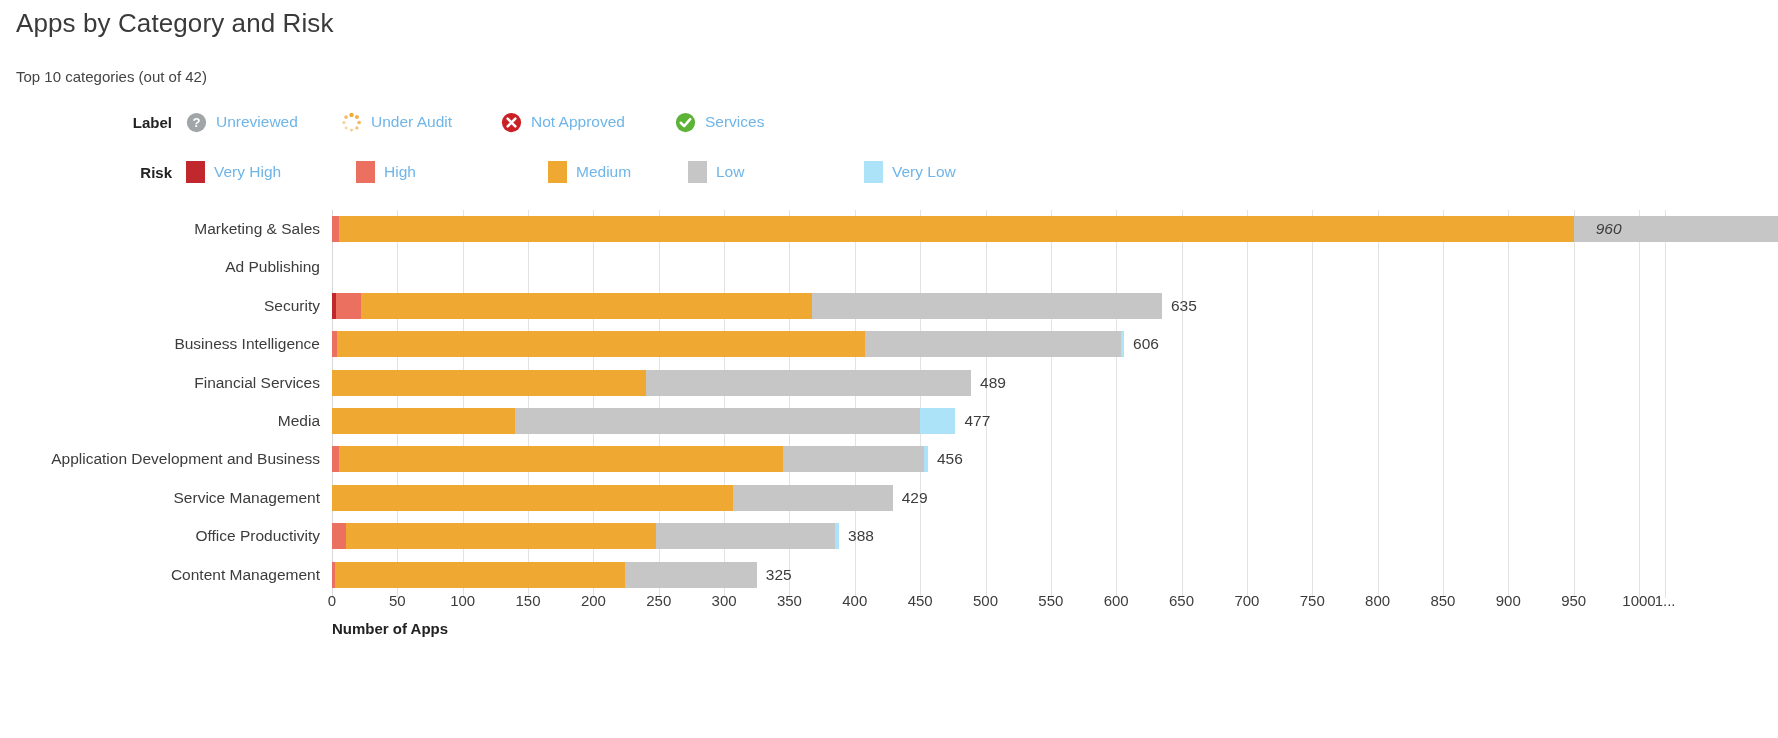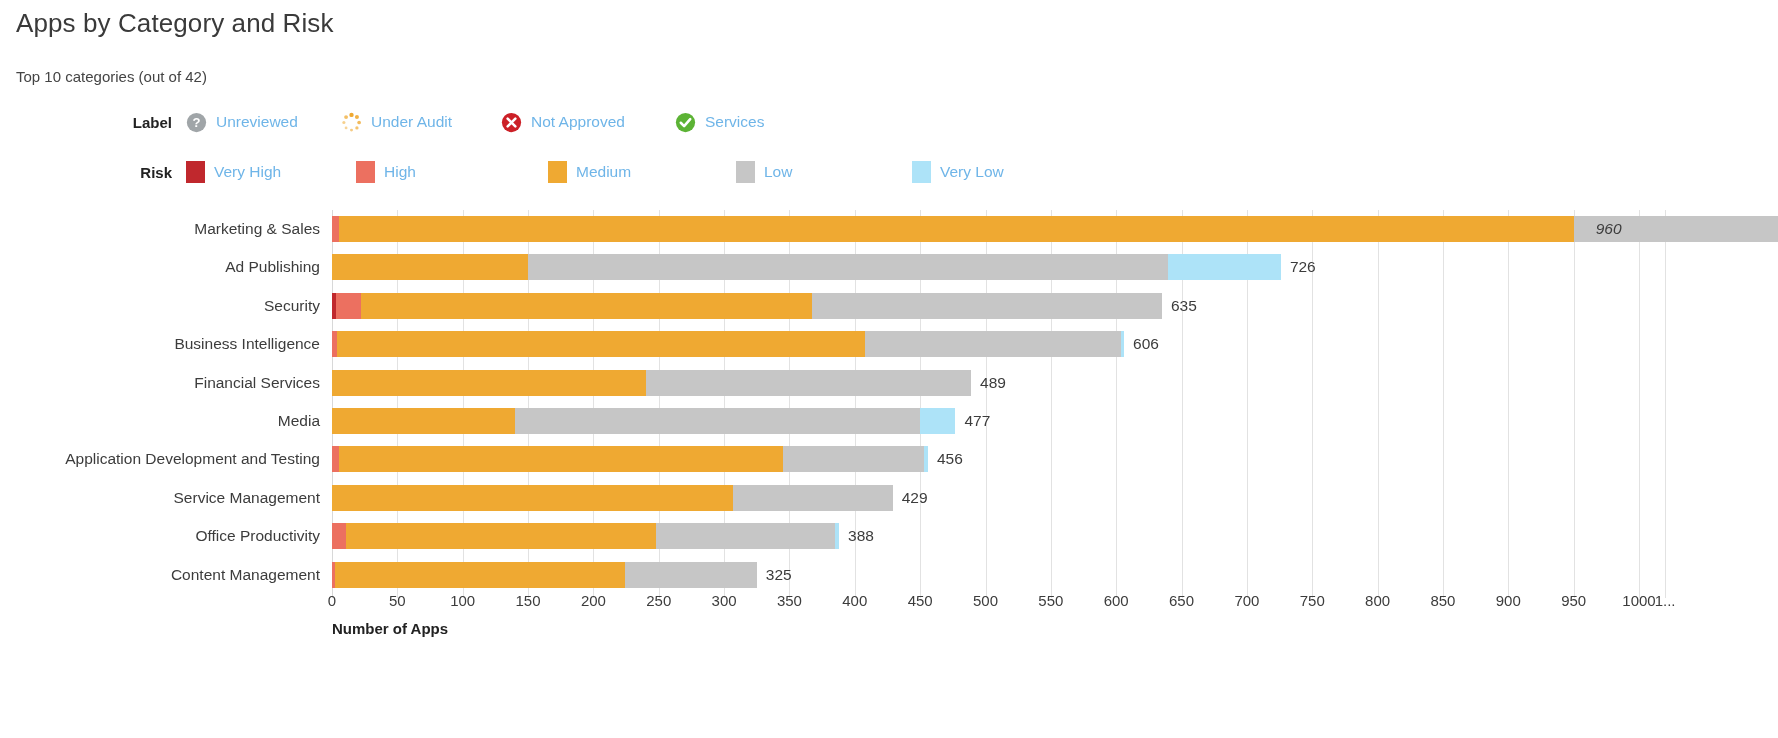--- a/index.html
+++ b/index.html
@@ -215,21 +215,21 @@
   <div class="legend-item" style="width:170px">
     <span class="swatch" style="background:#c0282d"></span>
     <span class="lg-text">Very High</span>
   </div>
 
   <div class="legend-item" style="width:192px">
     <span class="swatch" style="background:#ec7060"></span>
     <span class="lg-text">High</span>
   </div>
 
-  <div class="legend-item" style="width:188px">
+  <div class="legend-item" style="width:140px">
     <span class="swatch" style="background:#efa932"></span>
     <span class="lg-text">Medium</span>
   </div>
 
   <div class="legend-item" style="width:176px">
     <span class="swatch" style="background:#c6c6c6"></span>
     <span class="lg-text">Low</span>
   </div>
 
   <div class="legend-item">
@@ -260,26 +260,20 @@
       <div class="gridline" style="left: 1110.95px;"></div>
       <div class="gridline" style="left: 1176.3px;"></div>
       <div class="gridline" style="left: 1241.65px;"></div>
       <div class="gridline" style="left: 1307px;"></div>
       <div class="gridline" style="left: 1333.14px;"></div>
       <div class="bar-row" style="top: 6px;">
         <div class="seg" style="left: 0px; width: 6.535px; background: rgb(236, 112, 96);"></div>
         <div class="seg" style="left: 6.535px; width: 1235.12px; background: rgb(239, 169, 50);"></div>
         <div class="seg" style="left: 1241.65px; width: 248.33px; background: rgb(198, 198, 198);"></div>
         <div class="bar-total" style="left: 1263.72px; font-style: italic;">960</div>
-      </div>
-      <div class="bar-row" style="top: 44.4px;">
-        <div class="seg" style="left: 0px; width: 196.05px; background: rgb(239, 169, 50);"></div>
-        <div class="seg" style="left: 196.05px; width: 640.43px; background: rgb(198, 198, 198);"></div>
-        <div class="seg" style="left: 836.48px; width: 112.402px; background: rgb(173, 227, 248);"></div>
-        <div class="bar-total" style="left: 957.882px;">726</div>
       </div>
       <div class="bar-row" style="top: 82.8px;">
         <div class="seg" style="left: 0px; width: 3.921px; background: rgb(192, 40, 45);"></div>
         <div class="seg" style="left: 3.921px; width: 24.833px; background: rgb(236, 112, 96);"></div>
         <div class="seg" style="left: 28.754px; width: 450.915px; background: rgb(239, 169, 50);"></div>
         <div class="seg" style="left: 479.669px; width: 350.276px; background: rgb(198, 198, 198);"></div>
         <div class="bar-total" style="left: 838.945px;">635</div>
       </div>
       <div class="bar-row" style="top: 121.2px;">
         <div class="seg" style="left: 0px; width: 5.228px; background: rgb(236, 112, 96);"></div>
@@ -349,17 +343,17 @@
       <div class="axis-tick" style="left: 1639px;">1000</div>
       <div class="axis-tick" style="left: 1665.14px;">1...</div>
     </div>
   <div class="axis-title">Number of Apps</div>
 <div class="lbl-wrap" style="top: 20px; left: 0px;"><div class="cat-label" style="position: static; display: inline-block; margin-left: 15px;">Marketing &amp; Sales</div></div>
     <div class="lbl-wrap" style="top: 58.4px; left: 0px;"><div class="cat-label" style="position: static; display: inline-block;">Ad Publishing</div></div>
     <div class="lbl-wrap" style="top: 96.8px; left: 0px;"><div class="cat-label" style="position: static; display: inline-block;">Security</div></div>
     <div class="lbl-wrap" style="top: 135.2px; left: 0px;"><div class="cat-label" style="position: static; display: inline-block; text-align: center;">Business Intelligence</div></div>
     <div class="lbl-wrap" style="top: 173.6px; left: 0px;"><div class="cat-label" style="position: static; display: inline-block;">Financial Services</div></div>
     <div class="lbl-wrap" style="top: 212px; left: 0px;"><div class="cat-label" style="position: static; display: inline-block;">Media</div></div>
-    <div class="lbl-wrap" style="top: 250.4px; left: 0px;"><div class="cat-label" style="position: static; display: inline-block;">Application Development and Testing</div></div>
+    <div class="lbl-wrap" style="top: 250.4px; left: 0px;"><div class="cat-label" style="position: static; display: inline-block;">Application Development and Business</div></div>
     <div class="lbl-wrap" style="top: 288.8px; left: 0px;"><div class="cat-label" style="position: static; display: inline-block;">Service Management</div></div>
     <div class="lbl-wrap" style="top: 327.2px; left: 0px;"><div class="cat-label" style="position: static; display: inline-block;">Office Productivity</div></div>
     <div class="lbl-wrap" style="top: 365.6px; left: 0px;"><div class="cat-label" style="position: static; display: inline-block;">Content Management</div></div>
   </div>
 
 </body></html>

